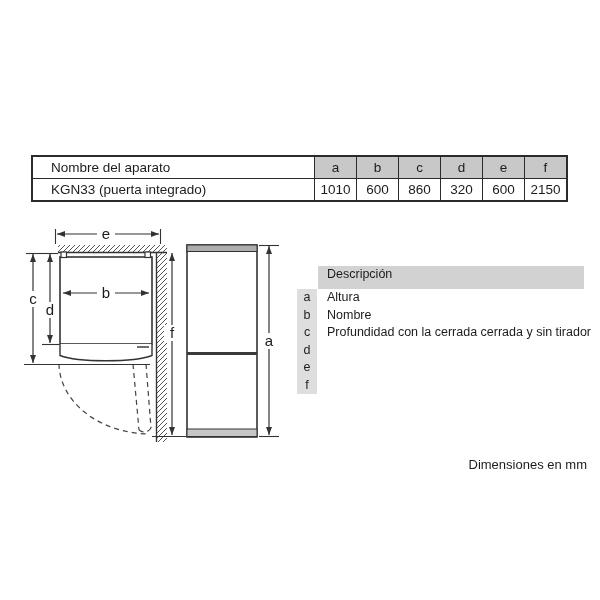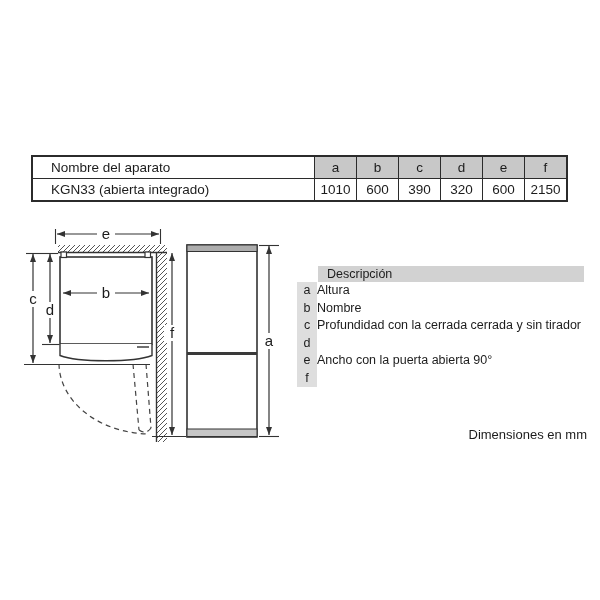--- a/index.html
+++ b/index.html
@@ -14,29 +14,29 @@
     font-size:13.5px;color:#1c1c1c;
   }
   .spec-table td{border:1px solid #2b2b2b;height:21px;padding:0;vertical-align:middle;}
   .spec-table{border:2px solid #2b2b2b;padding-left:8px;}
   .spec-table td.name{width:263px;text-align:left;padding-left:18px;background:#fff;}
   .spec-table td.dim{width:41px;text-align:center;}
   .spec-table tr.hdr td.dim{background:#c8c8c8;}
   
   .legend{position:absolute;left:297px;top:266px;width:290px;font-size:12.5px;}
   .legend-header{
-    margin-left:21px;width:266px;height:16px;line-height:16px;
+    margin-left:21px;width:266px;height:23px;line-height:16px;
     background:#d2d2d2;padding-left:9px;box-sizing:border-box;
   }
   .legend-rows{margin-top:0;}
   .legend-row{display:flex;height:17.5px;line-height:17.5px;}
   .legend-key{width:20px;background:#dedede;text-align:center;flex:0 0 20px;}
-  .legend-text{white-space:nowrap;}
+  .legend-text{padding-left:10px;white-space:nowrap;}
   
-  .units-note{position:absolute;right:13px;top:427px;font-size:13px;color:#1c1c1c;}
+  .units-note{position:absolute;right:13px;top:457px;font-size:13px;color:#1c1c1c;}
   
   .diagram-svg{position:absolute;left:0;top:0;}
   .dim-label{font-family:"Liberation Sans",sans-serif;font-size:15px;fill:#1c1c1c;}
 </style>
 </head>
 <body>
 
 <div class="page">
 
   <table class="spec-table">
@@ -44,24 +44,24 @@
         <tr class="hdr">
       <td class="name">Nombre del aparato</td>
       <td class="dim">a</td>
       <td class="dim">b</td>
       <td class="dim">c</td>
       <td class="dim">d</td>
       <td class="dim">e</td>
       <td class="dim">f</td>
     </tr>
     <tr>
-      <td class="name">KGN33 (abierta integrado)</td>
+      <td class="name">KGN33 (puerta integrado)</td>
       <td class="dim">1010</td>
       <td class="dim">600</td>
-      <td class="dim">390</td>
+      <td class="dim">860</td>
       <td class="dim">320</td>
       <td class="dim">600</td>
       <td class="dim">2150</td>
     </tr>
   </tbody>
     </table>
 
   <svg class="diagram-svg" width="600" height="600" viewBox="0 0 600 600">
     <defs>
       <pattern id="hatch" width="5" height="5" patternUnits="userSpaceOnUse" patternTransform="rotate(0)">
@@ -156,21 +156,20 @@
       </div>
       <div class="legend-row">
         <div class="legend-key">c</div>
         <div class="legend-text">Profundidad con la cerrada cerrada y sin tirador</div>
       </div>
       <div class="legend-row">
         <div class="legend-key">d</div>
       </div>
       <div class="legend-row">
         <div class="legend-key">e</div>
-        <div class="legend-text">Ancho con la puerta abierta 90°</div>
       </div>
       <div class="legend-row">
         <div class="legend-key">f</div>
       </div>
     </div>
   </div>
 
   <div class="units-note">Dimensiones en mm</div>
 
 </div>

